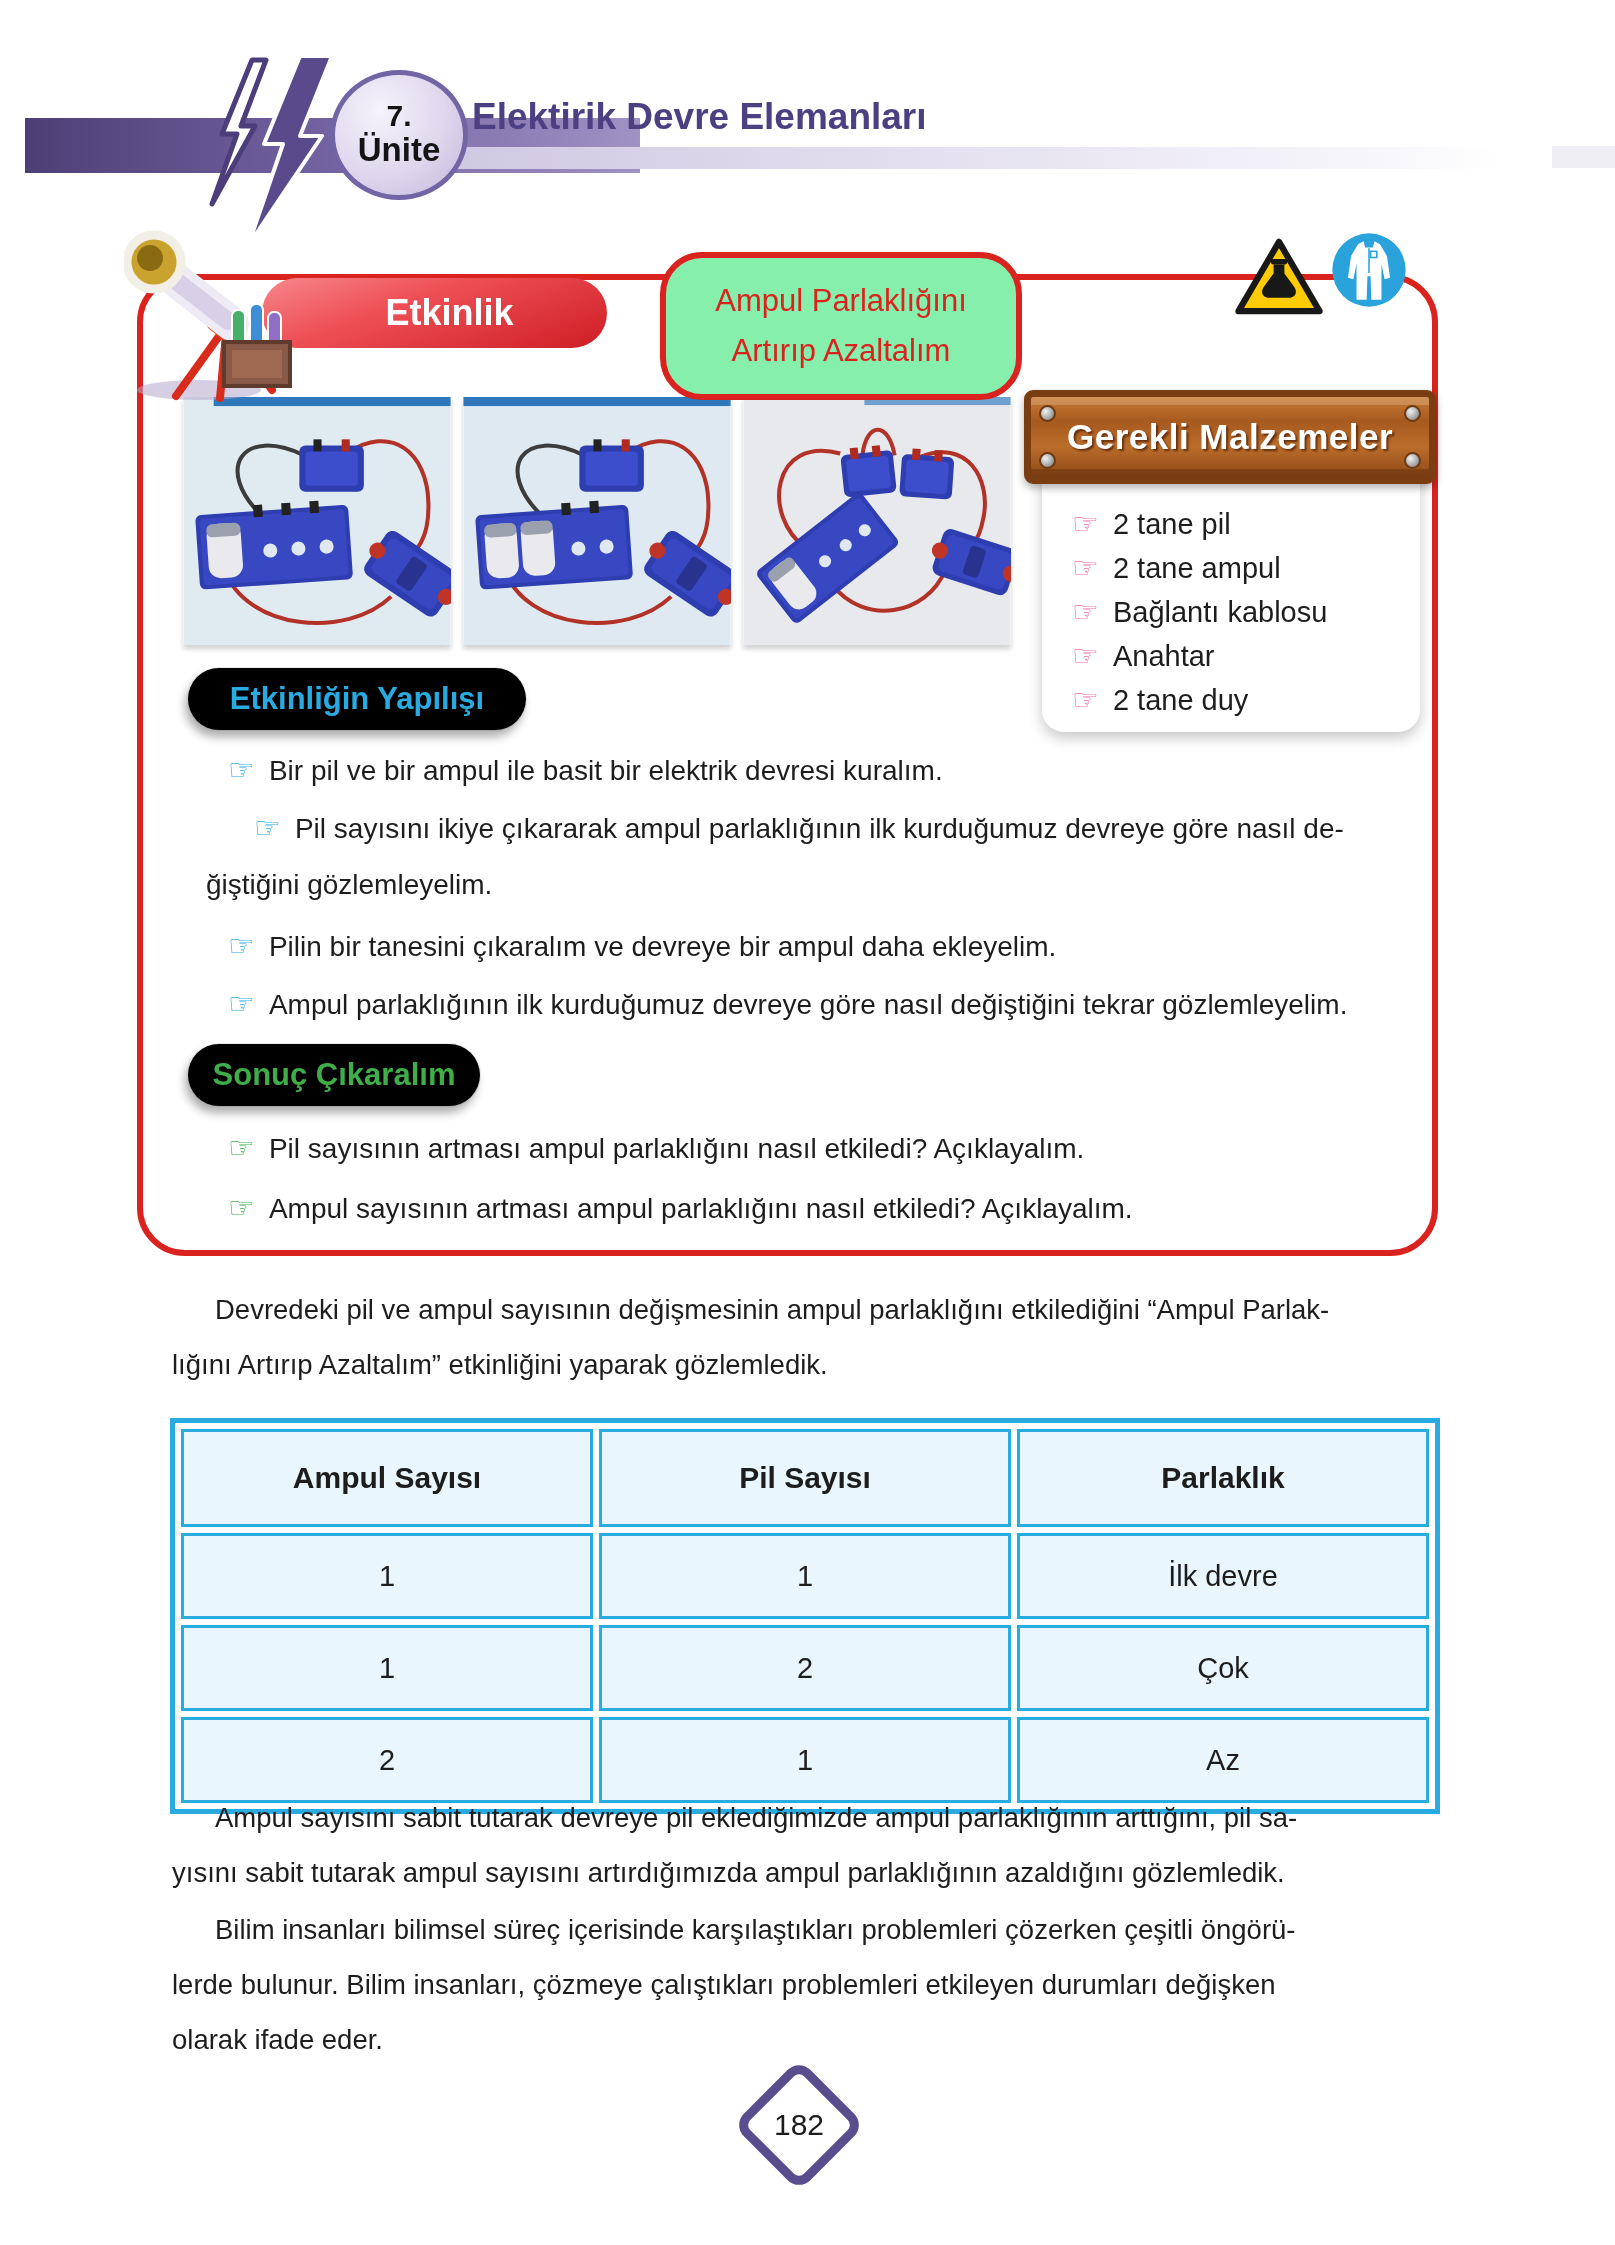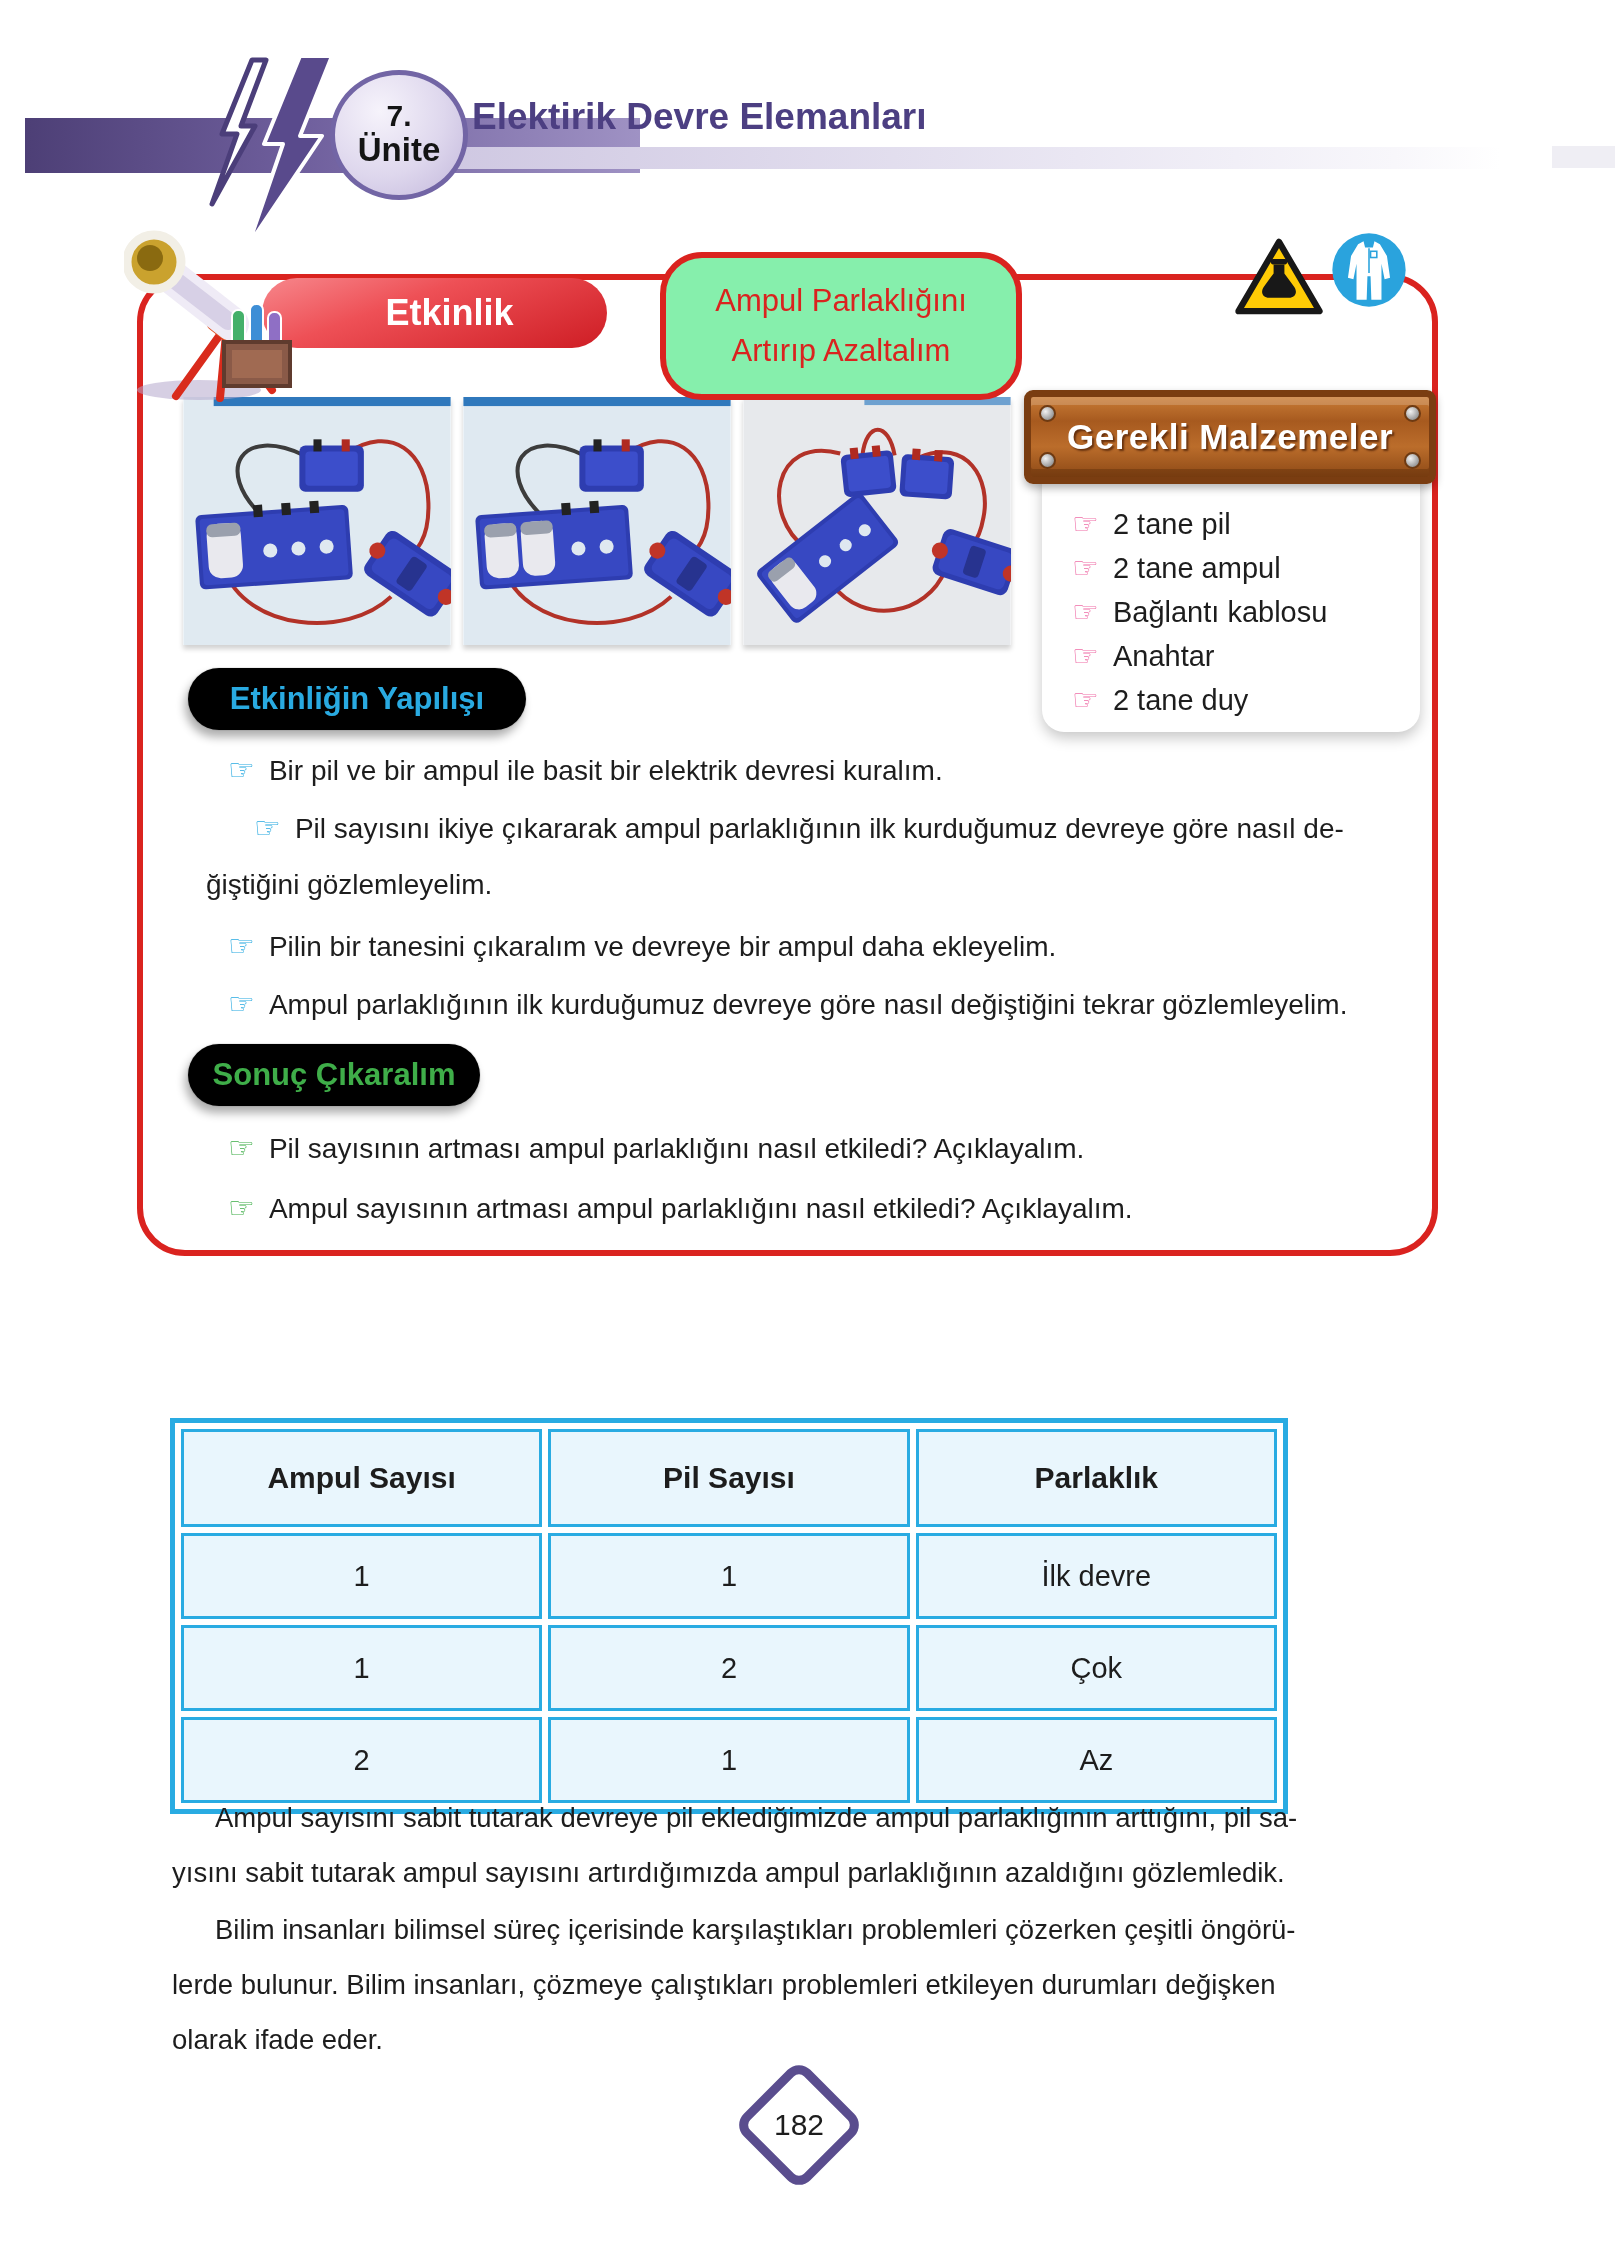--- a/index.html
+++ b/index.html
@@ -69,21 +69,21 @@
   .step{left:180px;width:1270px;font-size:28px;line-height:56px;text-indent:48px;color:#1d1d1d;}
   .step .txt{white-space:pre-line;}
 
   
   .bodypara{left:172px;width:1320px;font-size:27.5px;line-height:55px;
         text-indent:43px;color:#1d1d1d;white-space:pre-line;}
 
   
   .brightness-table{left:170px;top:1418px;}
   table.bt{border-collapse:separate;border-spacing:6px;background:#fff;
-        border:5px solid #29abe2;width:1118px;table-layout:fixed;}
+        border:5px solid #29abe2;width:1270px;table-layout:fixed;}
   table.bt td,table.bt th{border:3px solid #29abe2;background:#e9f6fd;text-align:center;
         vertical-align:middle;font-size:29px;color:#1d1d1d;}
   table.bt th{height:90px;font-weight:bold;font-size:30px;}
   table.bt td{height:78px;font-weight:normal;}
 
   
   .page-diamond{left:752px;top:2078px;width:76px;height:76px;background:#fff;
         border:9px solid #5a4d8e;border-radius:16px;transform:rotate(45deg);
         display:flex;align-items:center;justify-content:center;}
   .page-diamond span{transform:rotate(-45deg);font-size:30px;color:#1d1d1d;}
@@ -303,20 +303,22 @@
 
   <div class="abs pill pill-sonuc">Sonuç Çıkaralım</div>
 
   <div class="abs step" style="top:1120px;">
     <span class="hand green">☞</span><span class="txt">Pil sayısının artması ampul parlaklığını nasıl etkiledi? Açıklayalım.</span>
   </div>
   <div class="abs step" style="top:1180px;">
     <span class="hand green">☞</span><span class="txt">Ampul sayısının artması ampul parlaklığını nasıl etkiledi? Açıklayalım.</span>
   </div>
 
+  <div class="abs bodypara" style="top:1282px;">Devredeki pil ve ampul sayısının değişmesinin ampul parlaklığını etkilediğini “Ampul Parlak-
+lığını Artırıp Azaltalım” etkinliğini yaparak gözlemledik.</div>
 
   <div class="abs brightness-table">
     <table class="bt">
       <tbody>
           <tr>
         <th>Ampul Sayısı</th>
         <th>Pil Sayısı</th>
         <th>Parlaklık</th>
       </tr>
       <tr>

